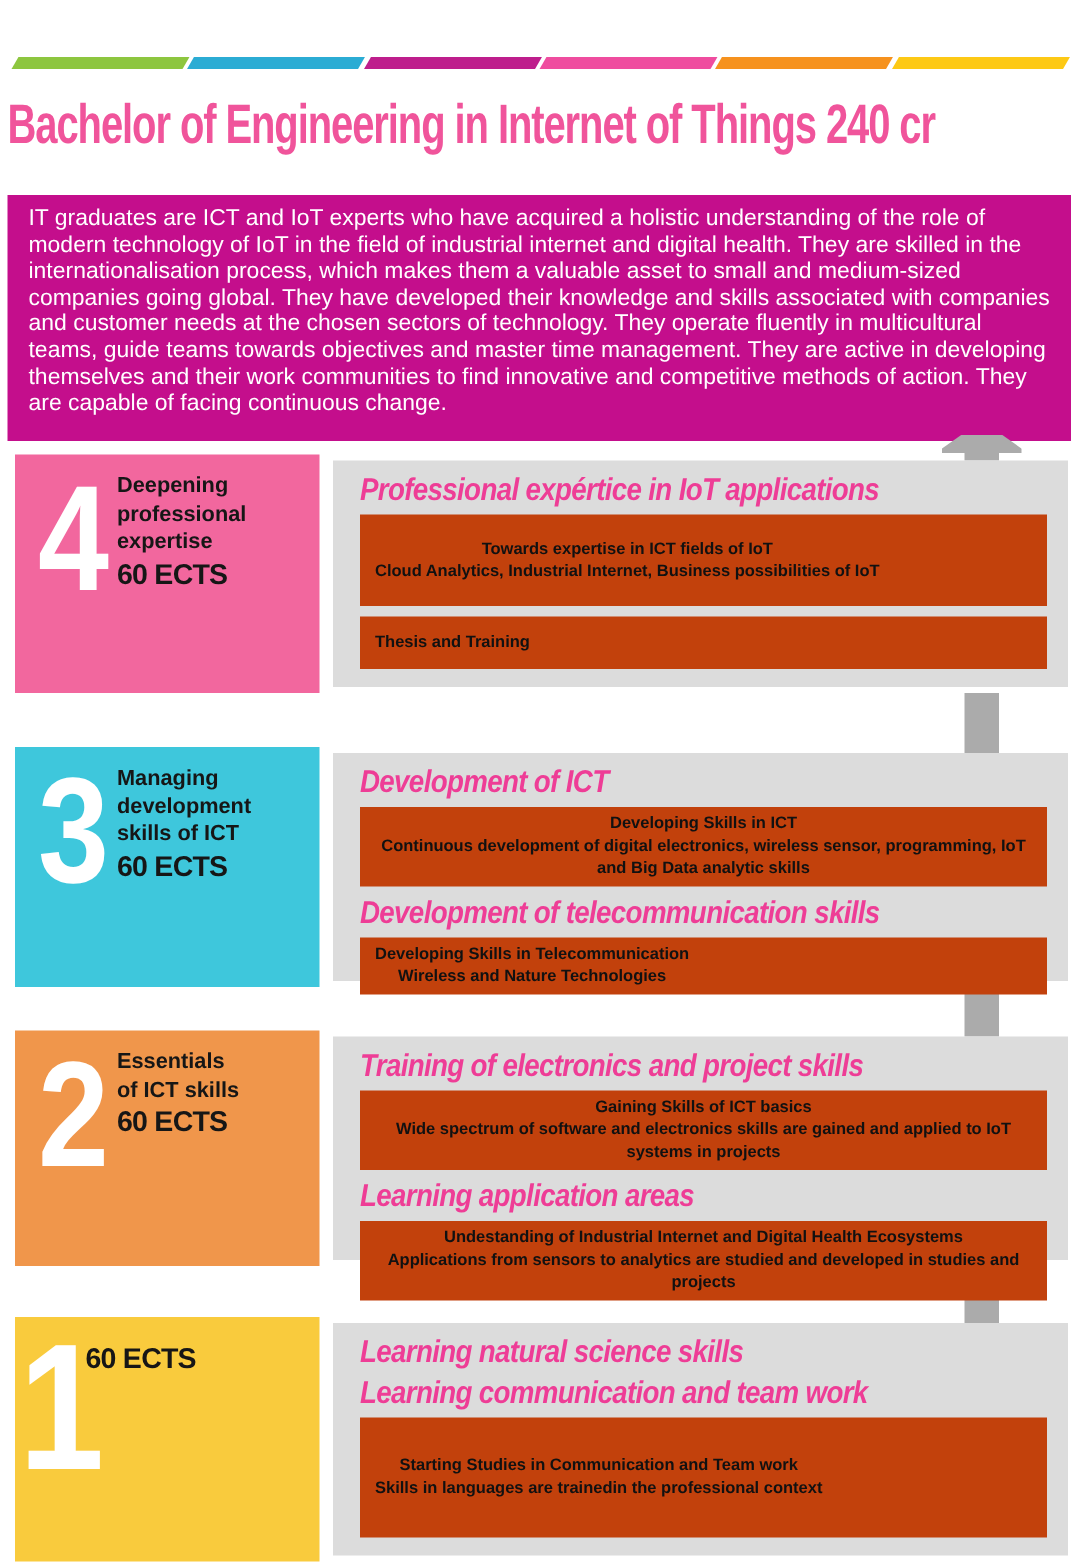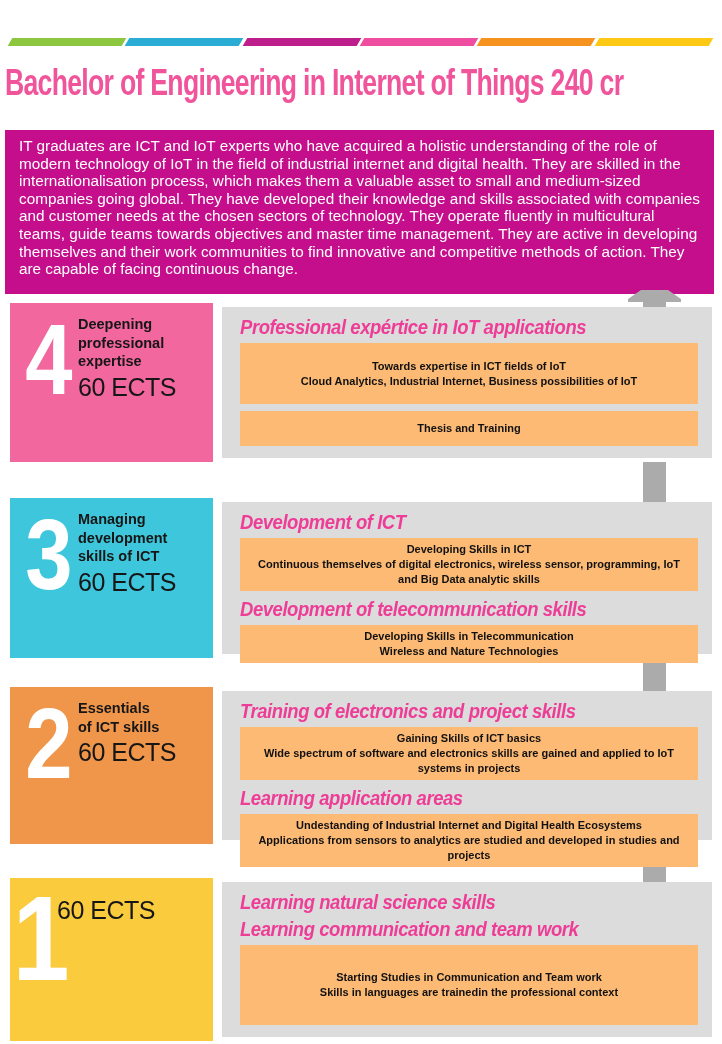--- a/index.html
+++ b/index.html
@@ -39,31 +39,31 @@
 
   
   .num-box{position:relative;width:203px;height:100%;flex:none;}
   .big-num{position:absolute;left:8px;top:6px;width:62px;text-align:center;
            color:#fff;font-weight:bold;font-size:100px;line-height:1;
            transform:scaleX(.85);transform-origin:center top;}
   .level-1 .big-num{font-size:120px;left:-2px;top:0;}
   .label-wrap{position:absolute;left:68px;top:12px;color:#161616;}
   .level-1 .label-wrap{left:47px;top:16px;}
   .lvl-label{font-weight:bold;font-size:14.5px;line-height:18.5px;white-space:pre-line;}
-  .ects{font-weight:normal;font-size:25px;margin-top:2px;letter-spacing:-.5px;}
+  .ects{font-weight:bold;font-size:19px;margin-top:2px;letter-spacing:-.5px;}
 
   
   .panel{position:relative;z-index:1;margin-left:9px;margin-top:4px;margin-bottom:4px;
          width:490px;background:#DCDCDC;box-sizing:border-box;
          padding:6px 14px 8px 18px;display:flex;flex-direction:column;flex:none;}
   .heading{color:#EE3D96;font-style:italic;font-weight:bold;font-size:21px;
            line-height:27px;letter-spacing:-.5px;white-space:nowrap;
            transform:scaleX(.88);transform-origin:left center;flex:none;}
-  .white-box{background:#fdba74;flex:1;margin-top:3px;margin-bottom:4px;
-             display:flex;align-items:center;justify-content:center;
+  .white-box{background:#c2410c;flex:1;margin-top:3px;margin-bottom:4px;
+             display:flex;align-items:center;
              padding:4px 10px;box-sizing:border-box;}
   .white-box .box-text{font-weight:bold;font-size:11px;line-height:15px;
                        text-align:center;color:#111;white-space:pre-line;max-width:440px;}
   .level-4 .white-box.first{flex:2;}
 </style>
 </head>
 <body>
 
 <div class="page">
 
@@ -112,21 +112,21 @@
             <div class="lvl-label">Managing
 development
 skills of ICT</div>
             <div class="ects">60 ECTS</div>
           </div>
         </div>
         <div class="panel" style="background: rgb(220, 220, 220);">
           <div class="heading" style="color: rgb(238, 61, 150);">Development of  ICT</div>
           <div class="white-box first">
             <div class="box-text">Developing Skills in ICT
-Continuous themselves of digital electronics,  wireless sensor, programming, IoT and Big Data analytic skills</div>
+Continuous development of digital electronics,  wireless sensor, programming, IoT and Big Data analytic skills</div>
           </div>
           <div class="heading" style="color: rgb(238, 61, 150);">Development of telecommunication skills</div>
           <div class="white-box first">
             <div class="box-text">Developing Skills in Telecommunication
 Wireless and  Nature Technologies</div>
           </div>
         </div>
       </div>
       <div class="row level-2">
         <div class="arrow-stem"></div>

